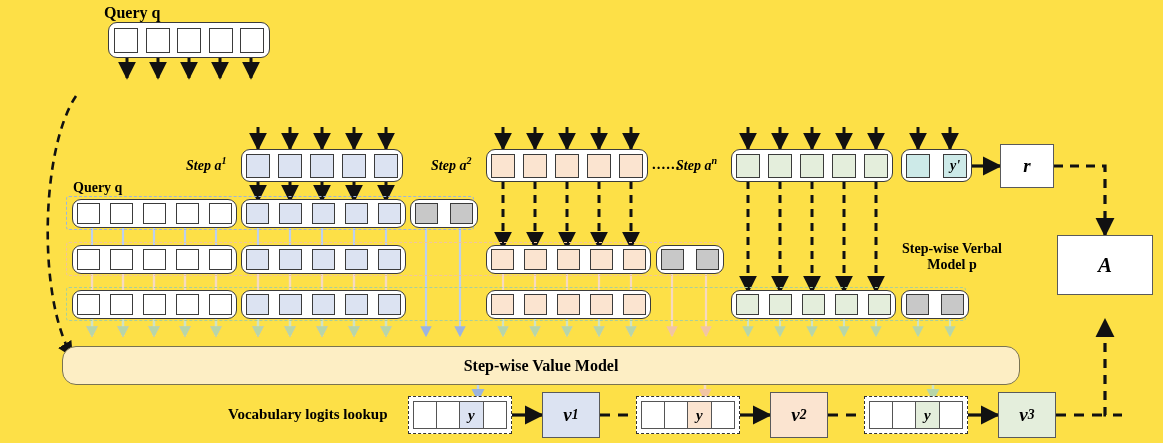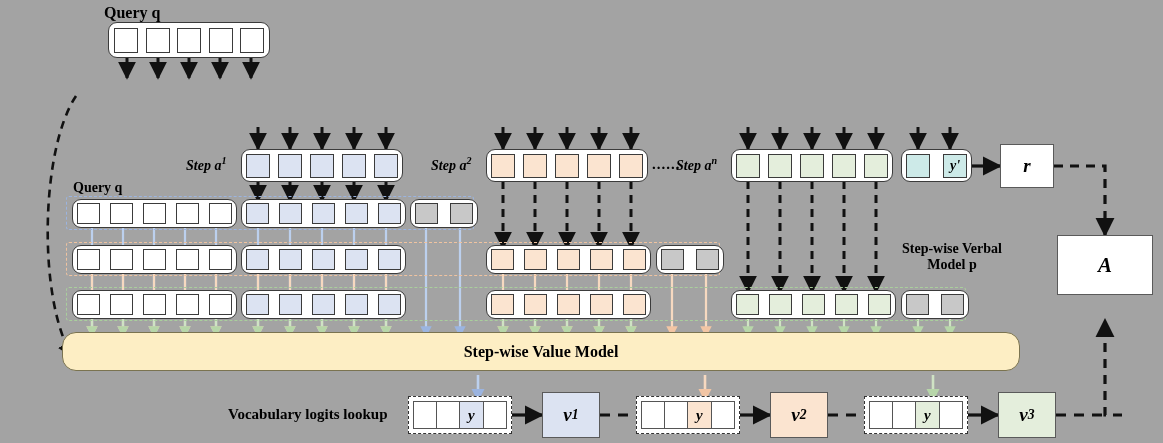--- a/index.html
+++ b/index.html
@@ -1,17 +1,17 @@
 <!DOCTYPE html>
 <html><head>
 <meta charset="utf-8">
 <style>
   html,body{margin:0;padding:0;background:#ffffff;}
   body{width:1163px;height:443px;font-family:"Liberation Serif",serif;}
-  #stage{position:relative;width:1163px;height:443px;overflow:hidden;background:#a3a3a3;}
+  #stage{position:relative;width:1163px;height:443px;overflow:hidden;background:#fde047;}
 
   .lbl{position:absolute;font-weight:bold;color:#000;white-space:nowrap;line-height:1.15;}
   .it{font-style:italic;}
   .sup{font-style:italic;font-size:0.72em;vertical-align:super;}
 
   
   .grp{position:absolute;box-sizing:border-box;border:1.6px solid #3b3b3b;border-radius:9px;
        background:#fff;display:flex;align-items:center;}
   .cell{box-sizing:border-box;border:1.4px solid #3b3b3b;background:#fff;}
 
@@ -331,21 +331,21 @@
   <div class="grp" style="left:901px;top:290px;width:68px;height:29px;padding:0 4px;justify-content:space-between;">
     <span class="cell" style="width:23px;height:21px;background:#c8c8c8;"></span>
     <span class="cell" style="width:23px;height:21px;background:#c8c8c8;"></span>
   </div>
 
   <div class="lbl" style="left:902px;top:241px;font-size:14px;text-align:center;">
     <span>Step-wise Verbal</span><br>
     <span>Model p</span>
   </div>
 
-  <div class="bar" style="left:62px;top:332px;width:958px;height:39px;background:#fdeec4;border-color:#7a7350;font-size:16px;">
+  <div class="bar" style="left:62px;top:346px;width:958px;height:39px;background:#fdeec4;border-color:#7a7350;font-size:16px;">
     <span>Step-wise Value Model</span>
   </div>
 
   <div class="lbl" style="left:228px;top:406px;font-size:15px;">
     <span>Vocabulary logits lookup</span>
   </div>
 
   <div class="vocab" style="left:408px;top:396px;width:104px;height:38px;">
     <span class="vcell" style="width:25%;"></span>
     <span class="vcell" style="width:25%;border-left:none;"></span>

